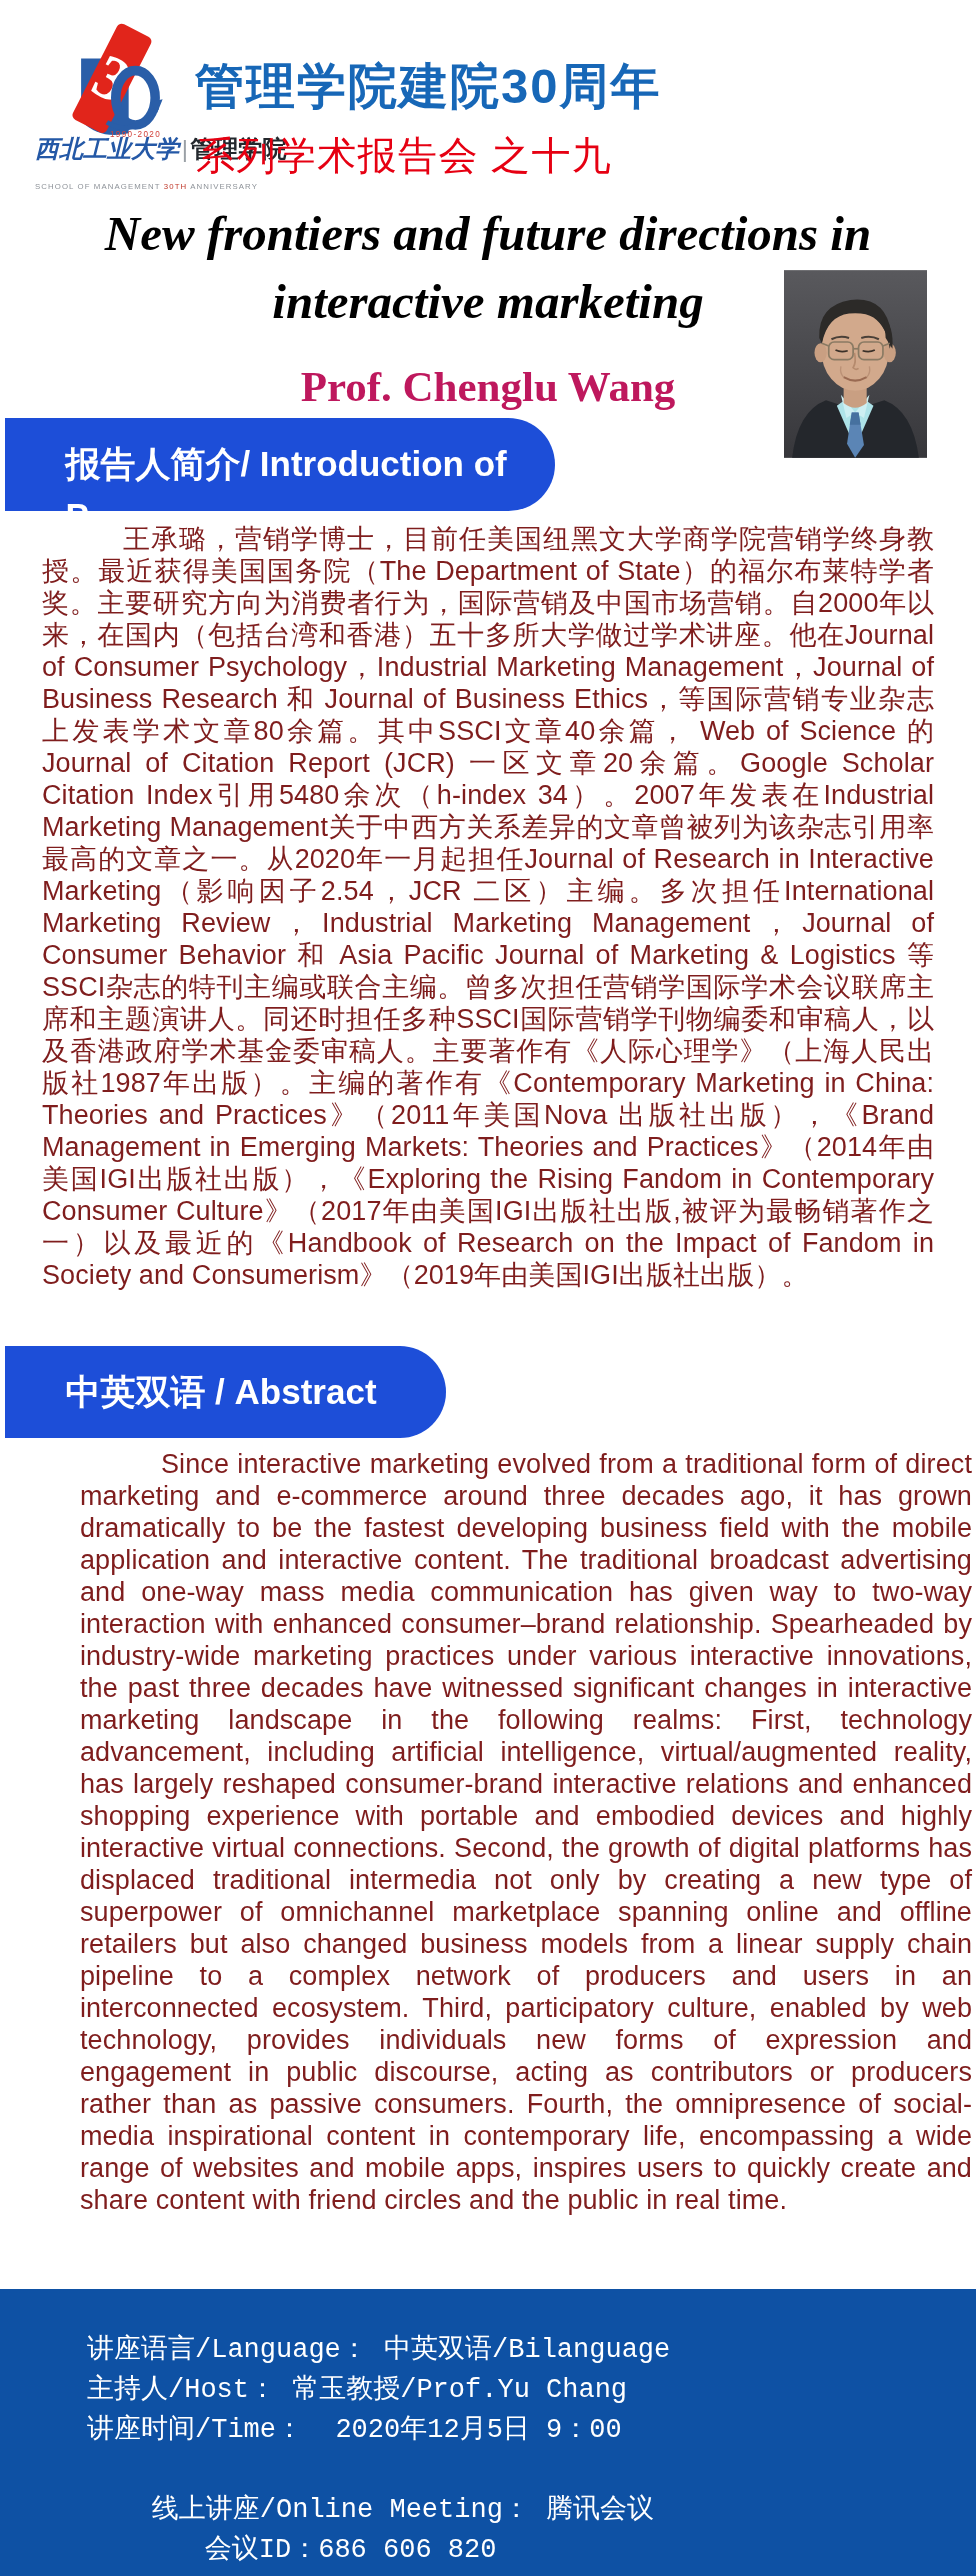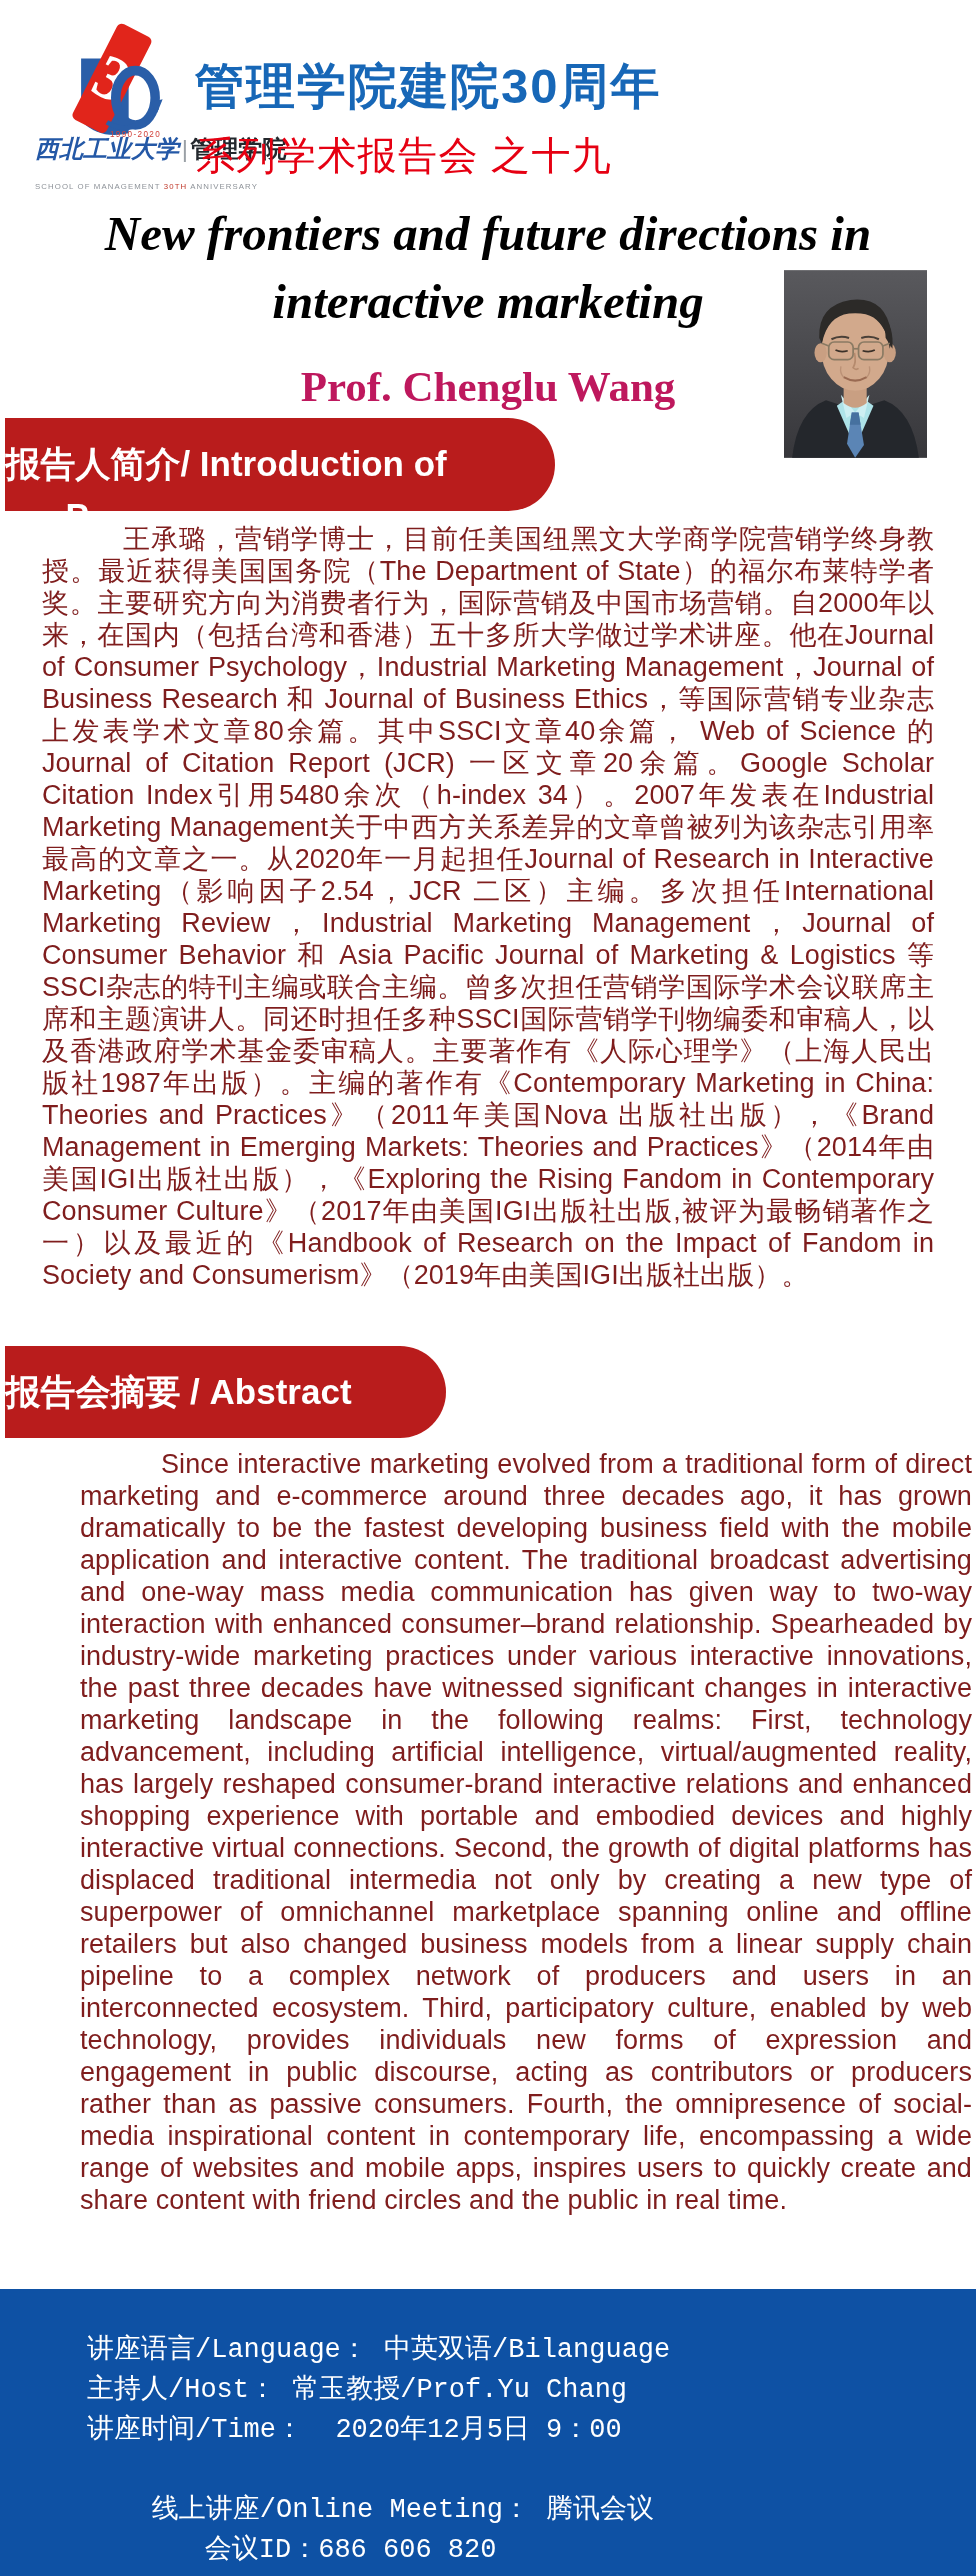--- a/index.html
+++ b/index.html
@@ -19,23 +19,23 @@
   .header-title-cn{position:absolute;left:195px;top:62px;font-size:49px;font-weight:bold;color:#1767b7;letter-spacing:2px;line-height:1;white-space:nowrap;}
   .header-subtitle-cn{position:absolute;left:196px;top:136px;font-size:39px;color:#e60012;line-height:1;letter-spacing:1.4px;white-space:nowrap;}
   
   .talk-title{position:absolute;left:0;top:200px;width:976px;text-align:center;
     font-family:"Liberation Serif","DejaVu Serif",serif;font-style:italic;font-weight:bold;
     font-size:49px;line-height:68px;color:#000;}
   .speaker{position:absolute;left:0;top:362px;width:976px;text-align:center;
     font-family:"Liberation Serif","DejaVu Serif",serif;font-weight:bold;font-size:43px;color:#be185d;}
   .photo{position:absolute;left:784px;top:270px;width:143px;height:188px;}
   
-  .banner{position:absolute;left:0;margin-left:5.4px;background:#b91c1c;color:#ffffff;
+  .banner{position:absolute;left:0;margin-left:5.4px;background:#1d4ed8;color:#ffffff;
     font-weight:bold;font-size:35px;border-radius:0 47px 47px 0;
-    display:flex;align-items:center;box-sizing:border-box;overflow:hidden;}
+    display:flex;align-items:center;box-sizing:border-box;padding-left:60px;overflow:hidden;}
   .banner1{top:418px;width:550px;height:93px;}
   .banner2{top:1346px;width:441px;height:92px;}
   .clip-frag{position:absolute;left:60px;top:80px;font-size:35px;font-weight:bold;color:#ffffff;line-height:1;}
   
   .body-text{position:absolute;left:42px;width:892px;text-align:justify;
     font-size:27px;line-height:32px;color:#7f1d1d;text-indent:81px;letter-spacing:0.1px;}
   .intro-text{top:523px;}
   .abstract-text{top:1448px;margin-left:38px;}
   
   .footer{position:absolute;left:0;top:2289px;width:976px;height:287px;background:#0e51a4;
@@ -118,21 +118,21 @@
   <path d="M126 142 q2 10 -4 16" stroke="#bb9176" stroke-width="2" fill="none"></path>
 </svg>
 
 <div class="banner banner1">
   <span>报告人简介/ Introduction of</span>
   <span class="clip-frag">P</span>
 </div>
 <div class="body-text intro-text">王承璐，营销学博士，目前任美国纽黑文大学商学院营销学终身教授。最近获得美国国务院（The Department of State）的福尔布莱特学者奖。主要研究方向为消费者行为，国际营销及中国市场营销。自2000年以来，在国内（包括台湾和香港）五十多所大学做过学术讲座。他在Journal of Consumer Psychology，Industrial Marketing Management，Journal of Business Research 和 Journal of Business Ethics，等国际营销专业杂志上发表学术文章80余篇。其中SSCI文章40余篇， Web of Science 的 Journal of Citation Report (JCR) 一区文章20余篇。Google Scholar Citation Index引用5480余次（h-index 34）。2007年发表在Industrial Marketing Management关于中西方关系差异的文章曾被列为该杂志引用率最高的文章之一。从2020年一月起担任Journal of Research in Interactive Marketing（影响因子2.54，JCR 二区）主编。多次担任International Marketing Review，Industrial Marketing Management，Journal of Consumer Behavior 和 Asia Pacific Journal of Marketing &amp; Logistics 等SSCI杂志的特刊主编或联合主编。曾多次担任营销学国际学术会议联席主席和主题演讲人。同还时担任多种SSCI国际营销学刊物编委和审稿人，以及香港政府学术基金委审稿人。主要著作有《人际心理学》（上海人民出版社1987年出版）。主编的著作有《Contemporary Marketing in China: Theories and Practices》（2011年美国Nova 出版社出版），《Brand Management in Emerging Markets: Theories and Practices》（2014年由美国IGI出版社出版），《Exploring the Rising Fandom in Contemporary Consumer Culture》（2017年由美国IGI出版社出版,被评为最畅销著作之一）以及最近的《Handbook of Research on the Impact of Fandom in Society and Consumerism》（2019年由美国IGI出版社出版）。</div>
 
 <div class="banner banner2">
-  <span>报告会摘要 / Abstract</span>
+  <span>中英双语 / Abstract</span>
 </div>
 <div class="body-text abstract-text">Since interactive marketing evolved from a traditional form of direct marketing and e-commerce around three decades ago, it has grown dramatically to be the fastest developing business field with the mobile application and interactive content. The traditional broadcast advertising and one-way mass media communication has given way to two-way interaction with enhanced consumer–brand relationship. Spearheaded by industry-wide marketing practices under various interactive innovations, the past three decades have witnessed significant changes in interactive marketing landscape in the following realms: First, technology advancement, including artificial intelligence, virtual/augmented reality, has largely reshaped consumer-brand interactive relations and enhanced shopping experience with portable and embodied devices and highly interactive virtual connections. Second, the growth of digital platforms has displaced traditional intermedia not only by creating a new type of superpower of omnichannel marketplace spanning online and offline retailers but also changed business models from a linear supply chain pipeline to a complex network of producers and users in an interconnected ecosystem. Third, participatory culture, enabled by web technology, provides individuals new forms of expression and engagement in public discourse, acting as contributors or producers rather than as passive consumers. Fourth, the omnipresence of social-media inspirational content in contemporary life, encompassing a wide range of websites and mobile apps, inspires users to quickly create and share content with friend circles and the public in real time.</div>
 
 <div class="footer">
   <div class="footer-line">讲座语言/Language： 中英双语/Bilanguage</div>
   <div class="footer-line">主持人/Host： 常玉教授/Prof.Yu Chang</div>
   <div class="footer-line">讲座时间/Time：  2020年12月5日 9：00</div>
   <div class="footer-line">
     <span>线上讲座/Online Meeting： 腾讯会议</span>
     <span class="meeting-id">会议ID：686 606 820</span>

